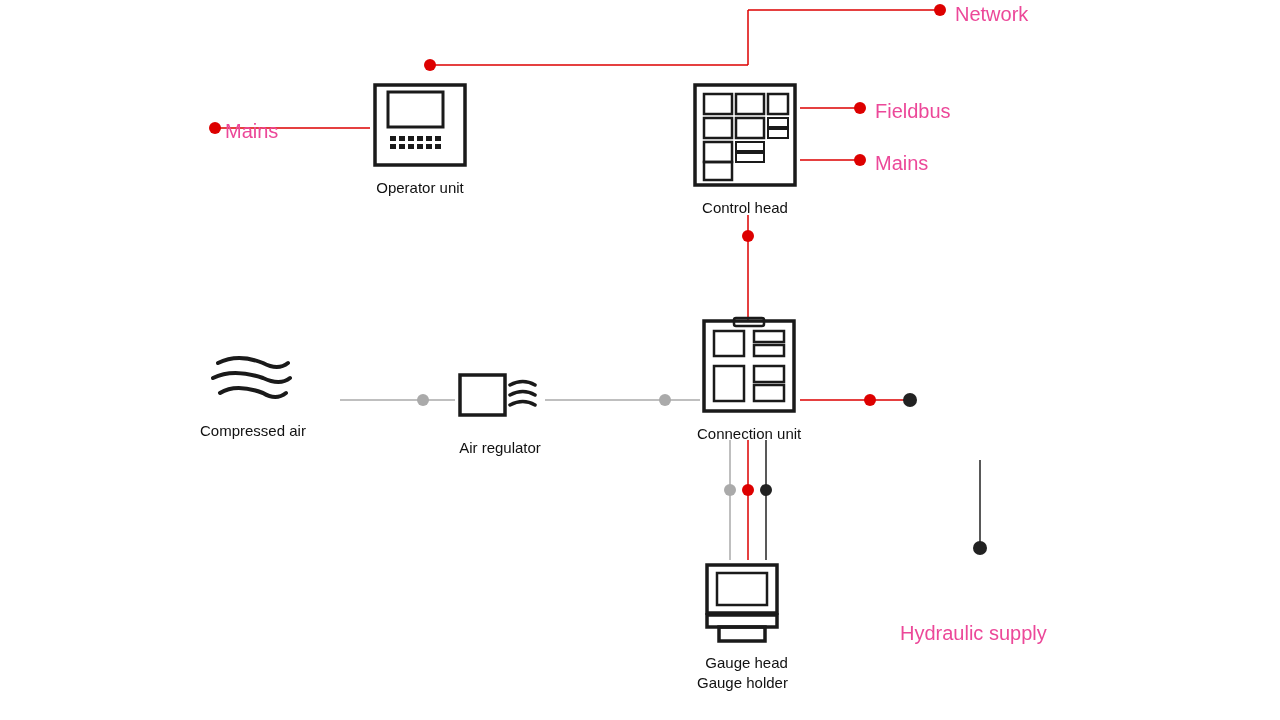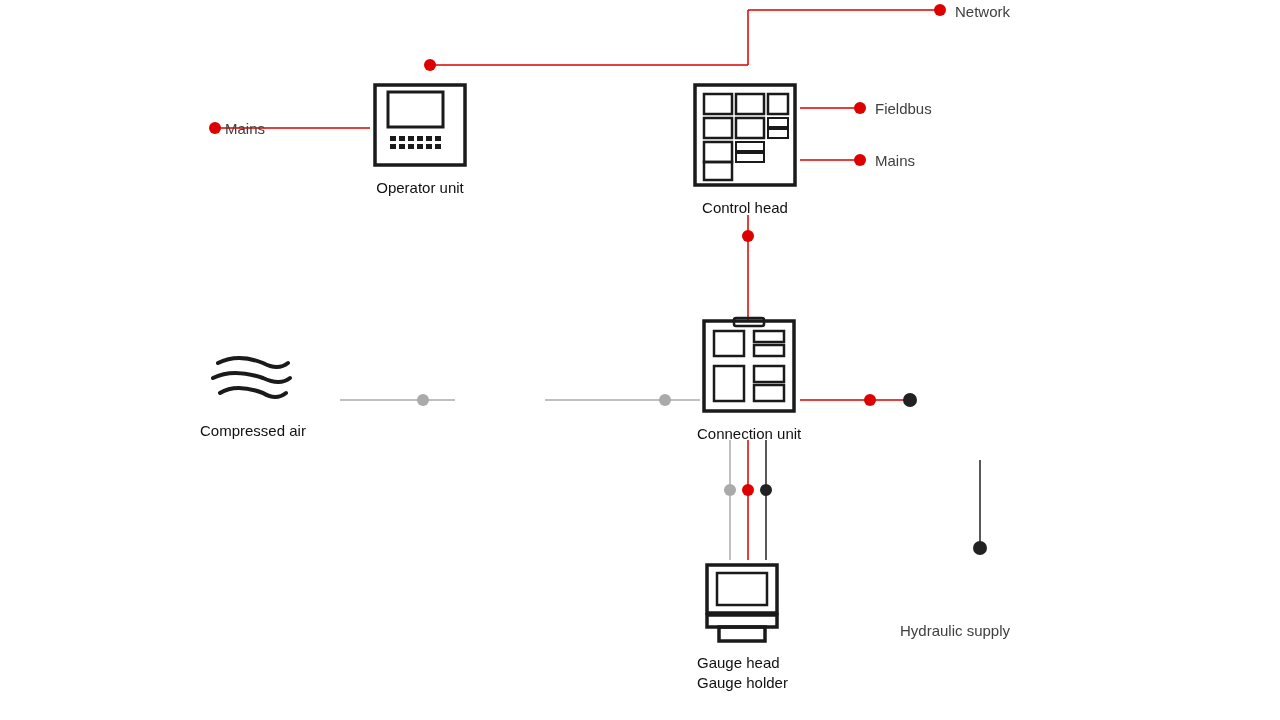--- a/index.html
+++ b/index.html
@@ -26,21 +26,21 @@
     .node {
       position: absolute;
       display: flex;
       flex-direction: column;
       align-items: center;
     }
     .node-label {
       font-size: 15px;
       color: #111;
       margin-top: 8px;
-      text-align: left;
+      text-align: right;
       line-height: 1.3;
     }
     
     .operator-icon {
       width: 100px;
       height: 90px;
     }
     
     .control-icon {
       width: 110px;
@@ -66,22 +66,22 @@
       width: 110px;
       height: 100px;
     }
     
     .gauge-icon {
       width: 90px;
       height: 90px;
     }
     .annotation {
       position: absolute;
-      font-size: 15px;
-      color: #404040;
+      font-size: 20px;
+      color: #ec4899;
       white-space: nowrap;
     }
   </style>
 </head>
 <body>
 
 <div class="diagram">
   <svg class="connections">
 
     <line x1="748" y1="10" x2="748" y2="65" stroke="#dd0000" stroke-width="1.5"></line>
@@ -201,20 +201,31 @@
   <div class="node" style="left:200px; top:343px;">
     <svg class="compressed-icon" viewBox="0 0 90 70">
 
       <path d="M10 20 Q30 10 55 20 Q70 28 80 20" fill="none" stroke="#1a1a1a" stroke-width="4" stroke-linecap="round"></path>
       <path d="M5 35 Q25 25 55 35 Q72 43 82 35" fill="none" stroke="#1a1a1a" stroke-width="4" stroke-linecap="round"></path>
       <path d="M12 50 Q28 40 55 50 Q68 58 78 50" fill="none" stroke="#1a1a1a" stroke-width="4" stroke-linecap="round"></path>
     </svg>
     <span class="node-label">Compressed air</span>
   </div>
 
+  <div class="node" style="left:455px; top:360px;">
+    <svg class="regulator-icon" viewBox="0 0 90 70">
+
+      <rect x="5" y="15" width="45" height="40" fill="none" stroke="#1a1a1a" stroke-width="3.5"></rect>
+
+      <path d="M55 25 Q68 18 80 25" fill="none" stroke="#1a1a1a" stroke-width="3.5" stroke-linecap="round"></path>
+      <path d="M55 35 Q68 28 80 35" fill="none" stroke="#1a1a1a" stroke-width="3.5" stroke-linecap="round"></path>
+      <path d="M55 45 Q68 38 80 45" fill="none" stroke="#1a1a1a" stroke-width="3.5" stroke-linecap="round"></path>
+    </svg>
+    <span class="node-label">Air regulator</span>
+  </div>
 
 
   <div class="annotation" style="top:578px; left:900px;margin-top:44px;">Hydraulic supply</div>
 
   <div class="node" style="left:697px; top:555px;">
     <svg class="gauge-icon" viewBox="0 0 90 90">
 
       <rect x="10" y="60" width="70" height="12" fill="none" stroke="#1a1a1a" stroke-width="3.5"></rect>
       <rect x="22" y="72" width="46" height="14" fill="none" stroke="#1a1a1a" stroke-width="3.5"></rect>
 

